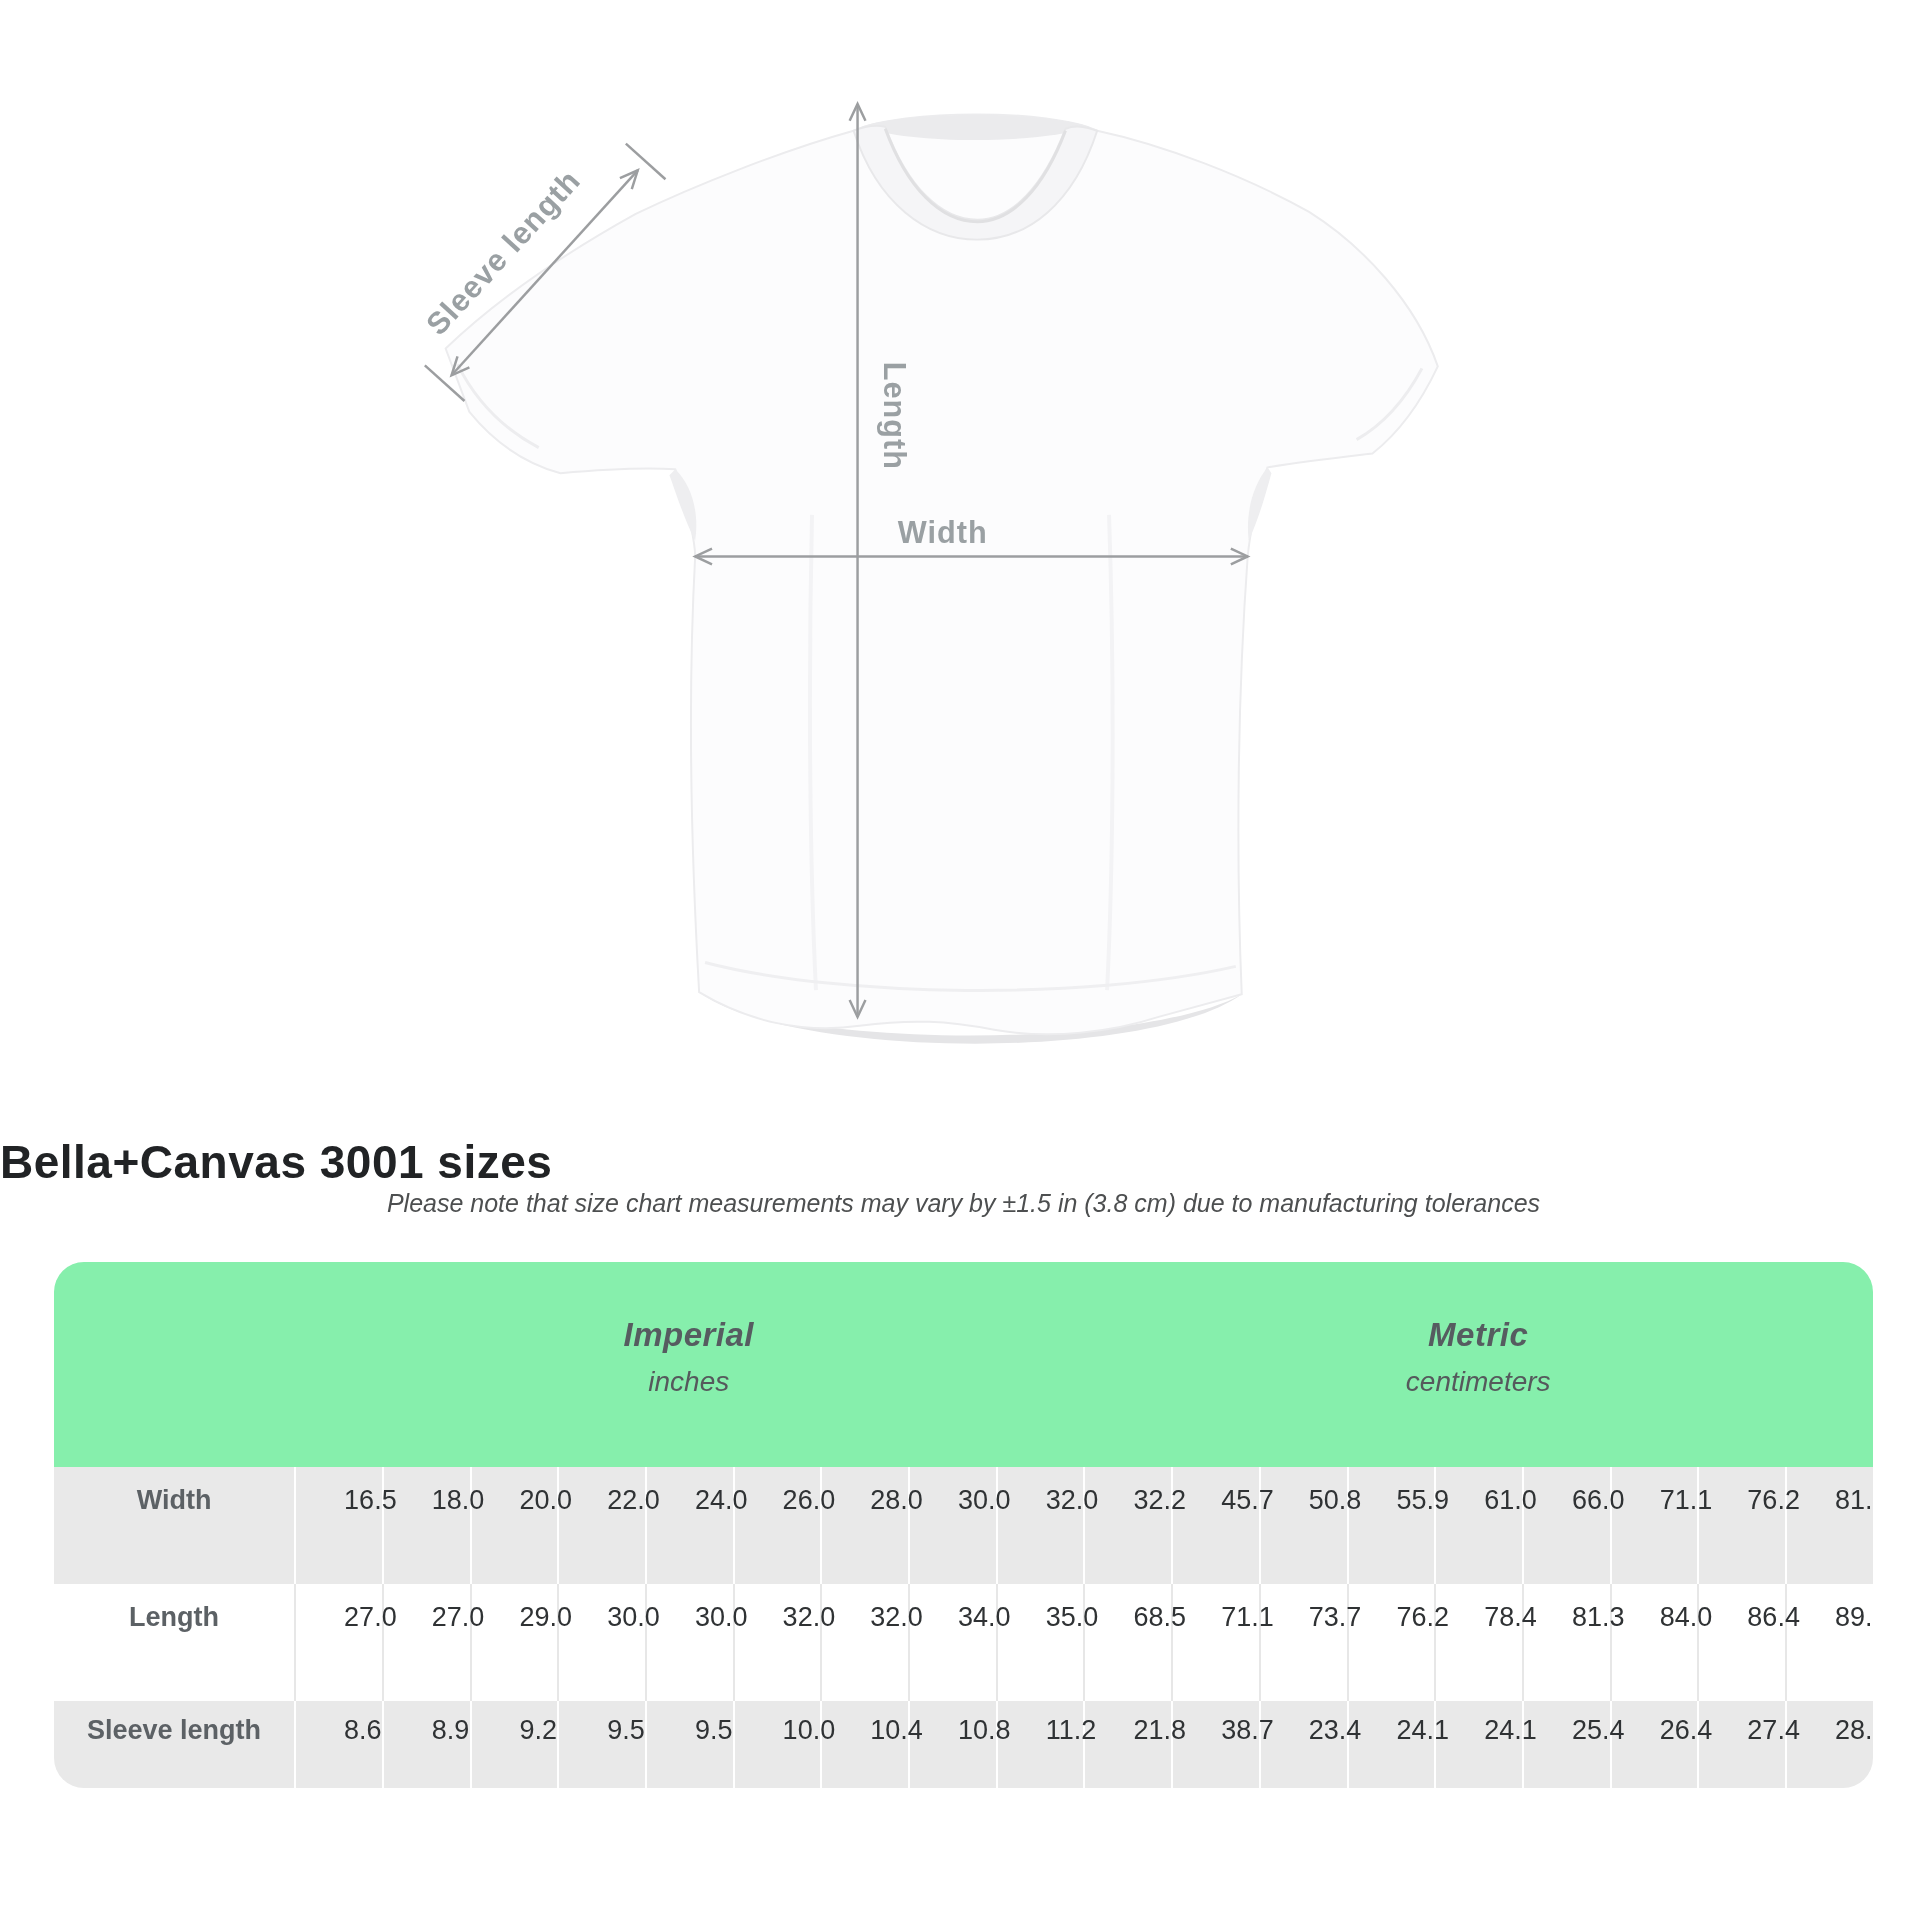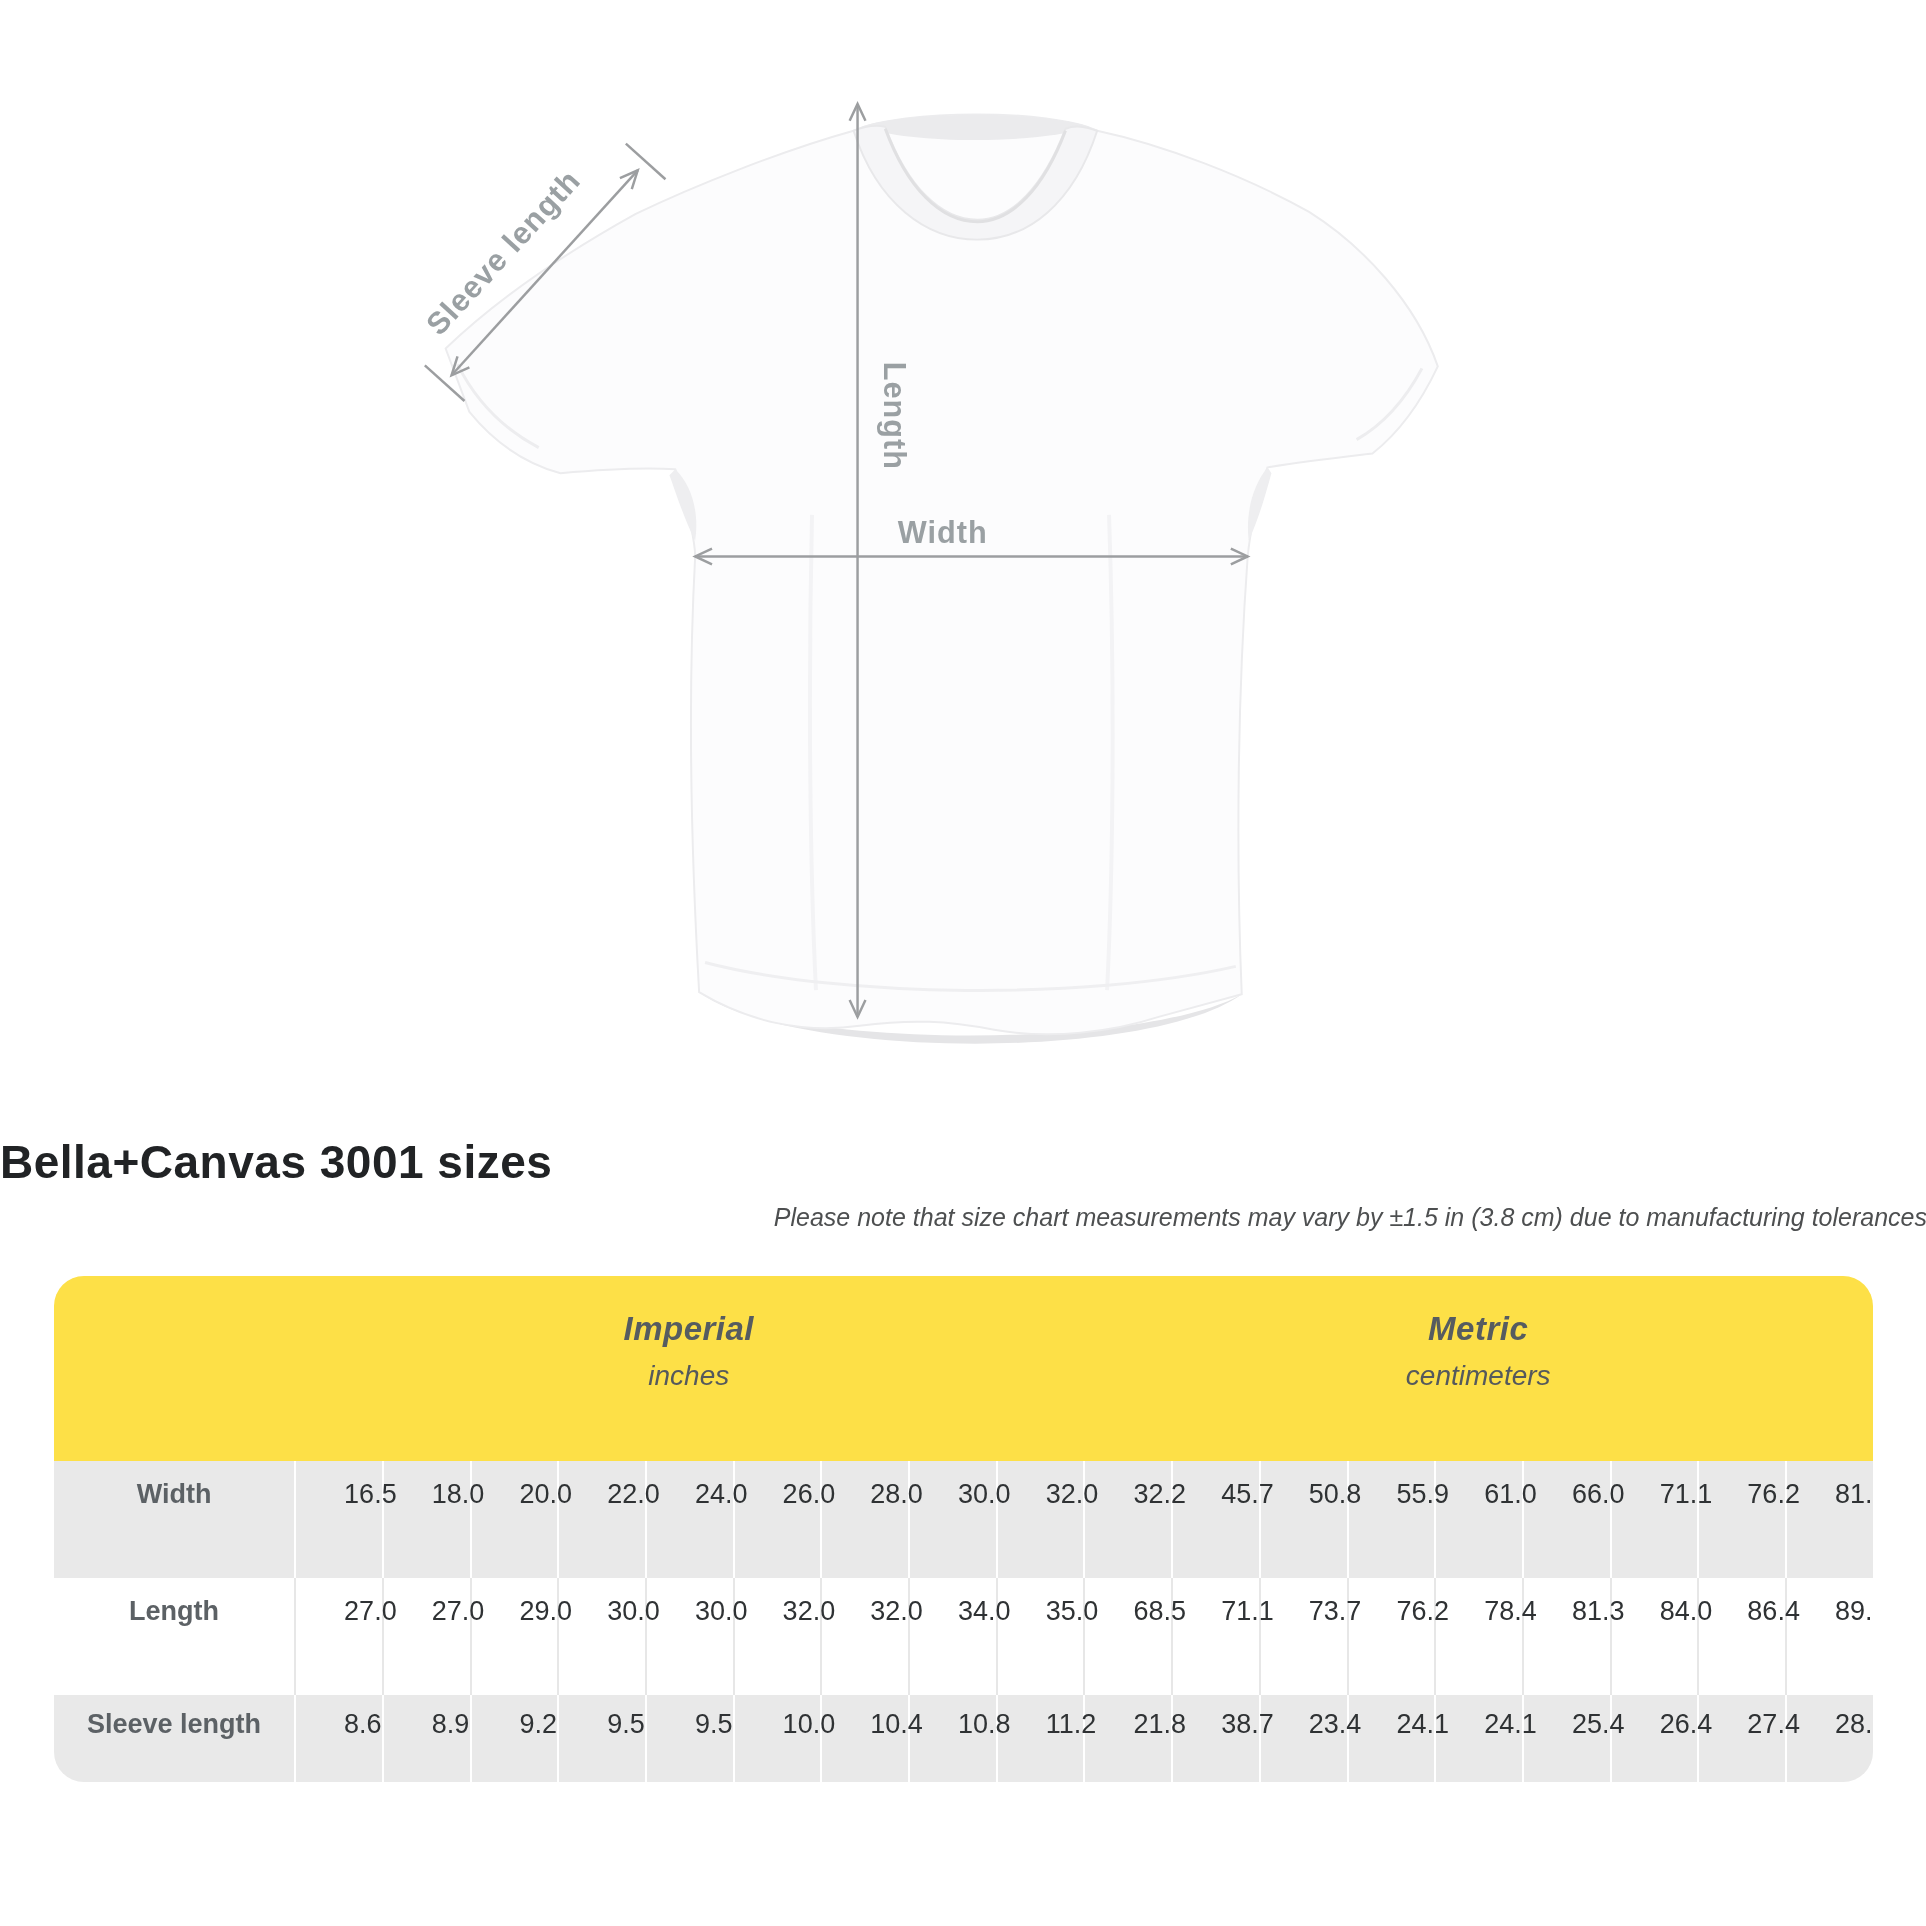--- a/index.html
+++ b/index.html
@@ -12,33 +12,33 @@
   .diag-label{
     font-family:"Liberation Sans", sans-serif;
     font-weight:bold;font-size:31px;fill:#9aa0a3;letter-spacing:1px;
   }
   .arrow{stroke:#9c9ea0;stroke-width:2.5;fill:none;}
   .title{
     text-align:left;margin-top:26px;
     font-size:46px;font-weight:bold;color:#212325;letter-spacing:0.5px;
   }
   .subtitle{
-    text-align:right;margin-top:14px;
+    text-align:center;
     font-size:25px;font-style:italic;color:#4d4f50;
   }
   .table-wrap{
     margin:44px 54px 0 54px;
     border-radius:30px;overflow:hidden;background:#ffffff;
   }
   table.sizes{
     width:100%;border-collapse:separate;border-spacing:0;table-layout:fixed;
   }
   col.c-label{width:13.2%;}
   .unit-row th{
-    background:#fde047;height:150px;vertical-align:top;padding-top:34px;
+    background:#86efac;height:150px;vertical-align:top;padding-top:54px;
     border:none;
   }
   .unit-name{
     font-size:33px;font-weight:bold;font-style:italic;color:#565c60;letter-spacing:0.5px;
   }
   .unit-sub{
     margin-top:12px;font-size:28px;font-style:italic;font-weight:normal;color:#55595c;
   }
   .sizes-row th{
     background:#ffffff;height:119px;vertical-align:middle;padding-bottom:14px;

